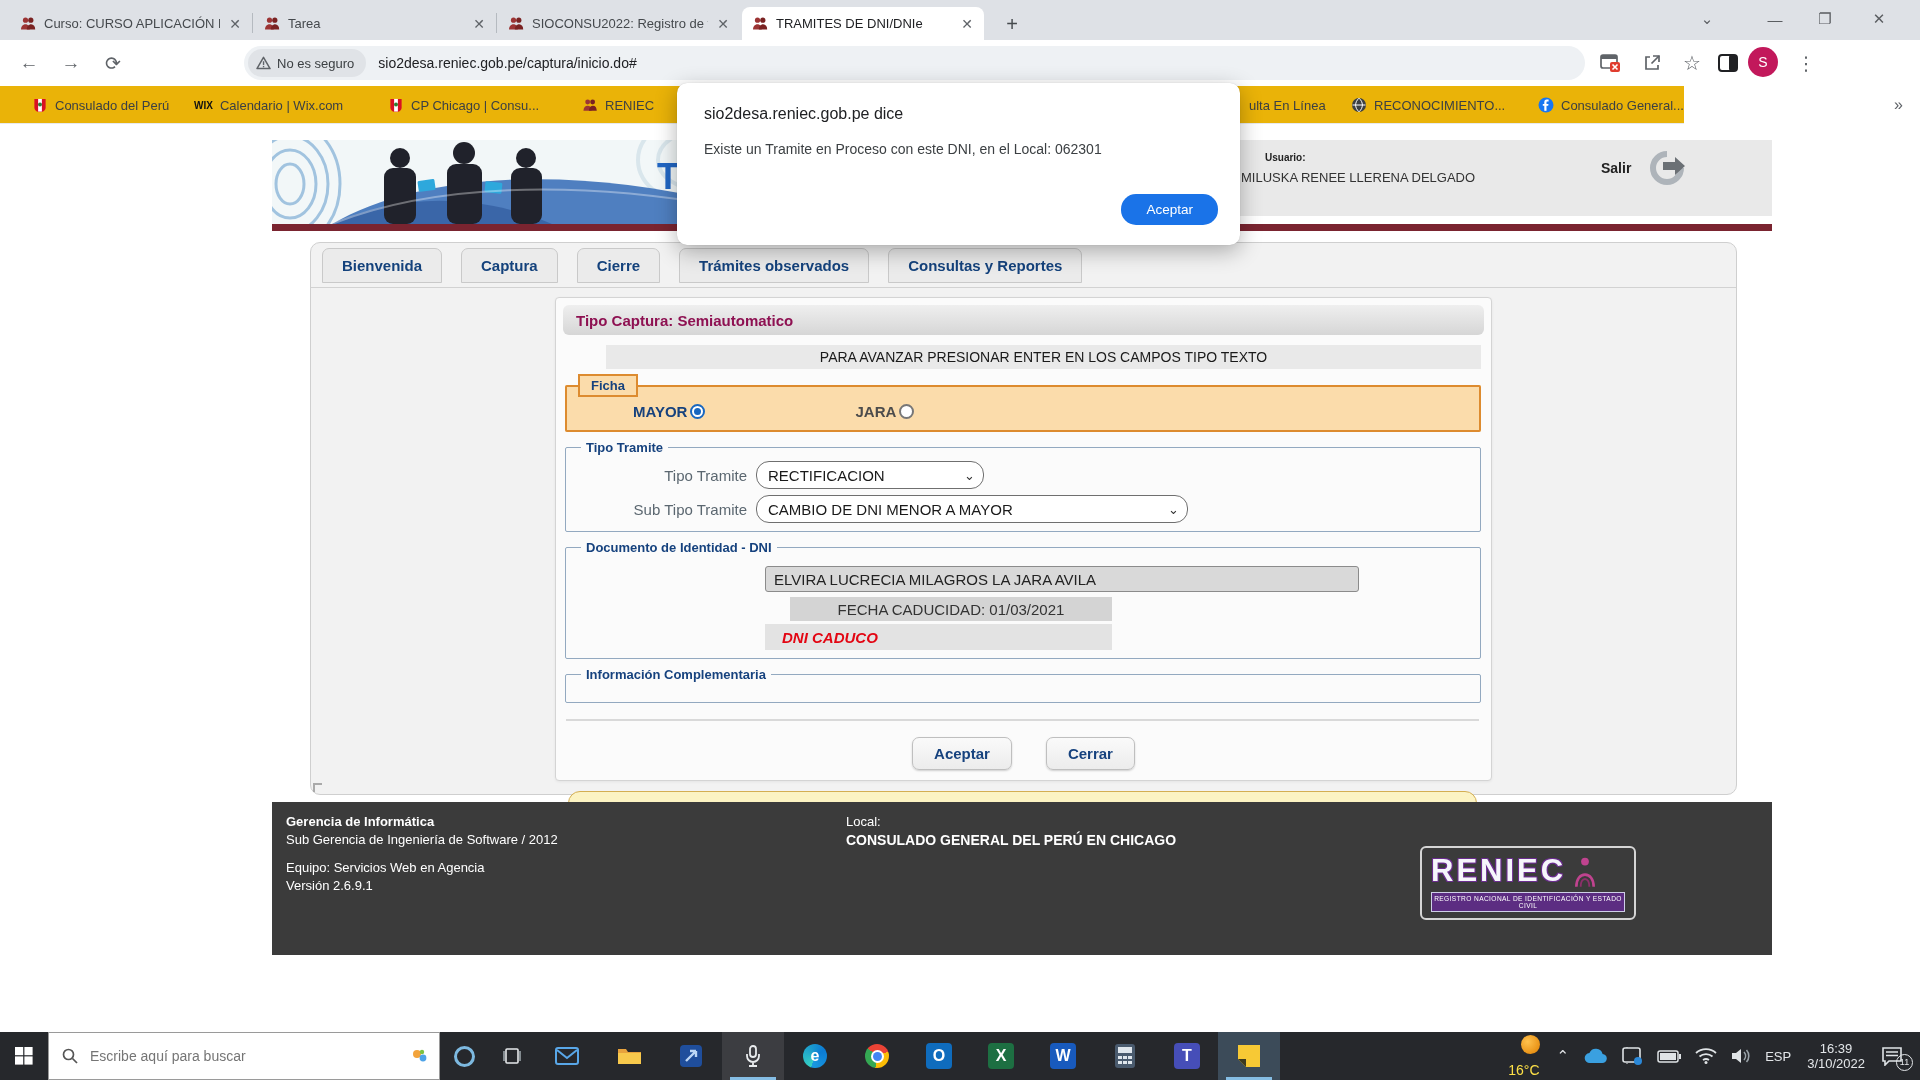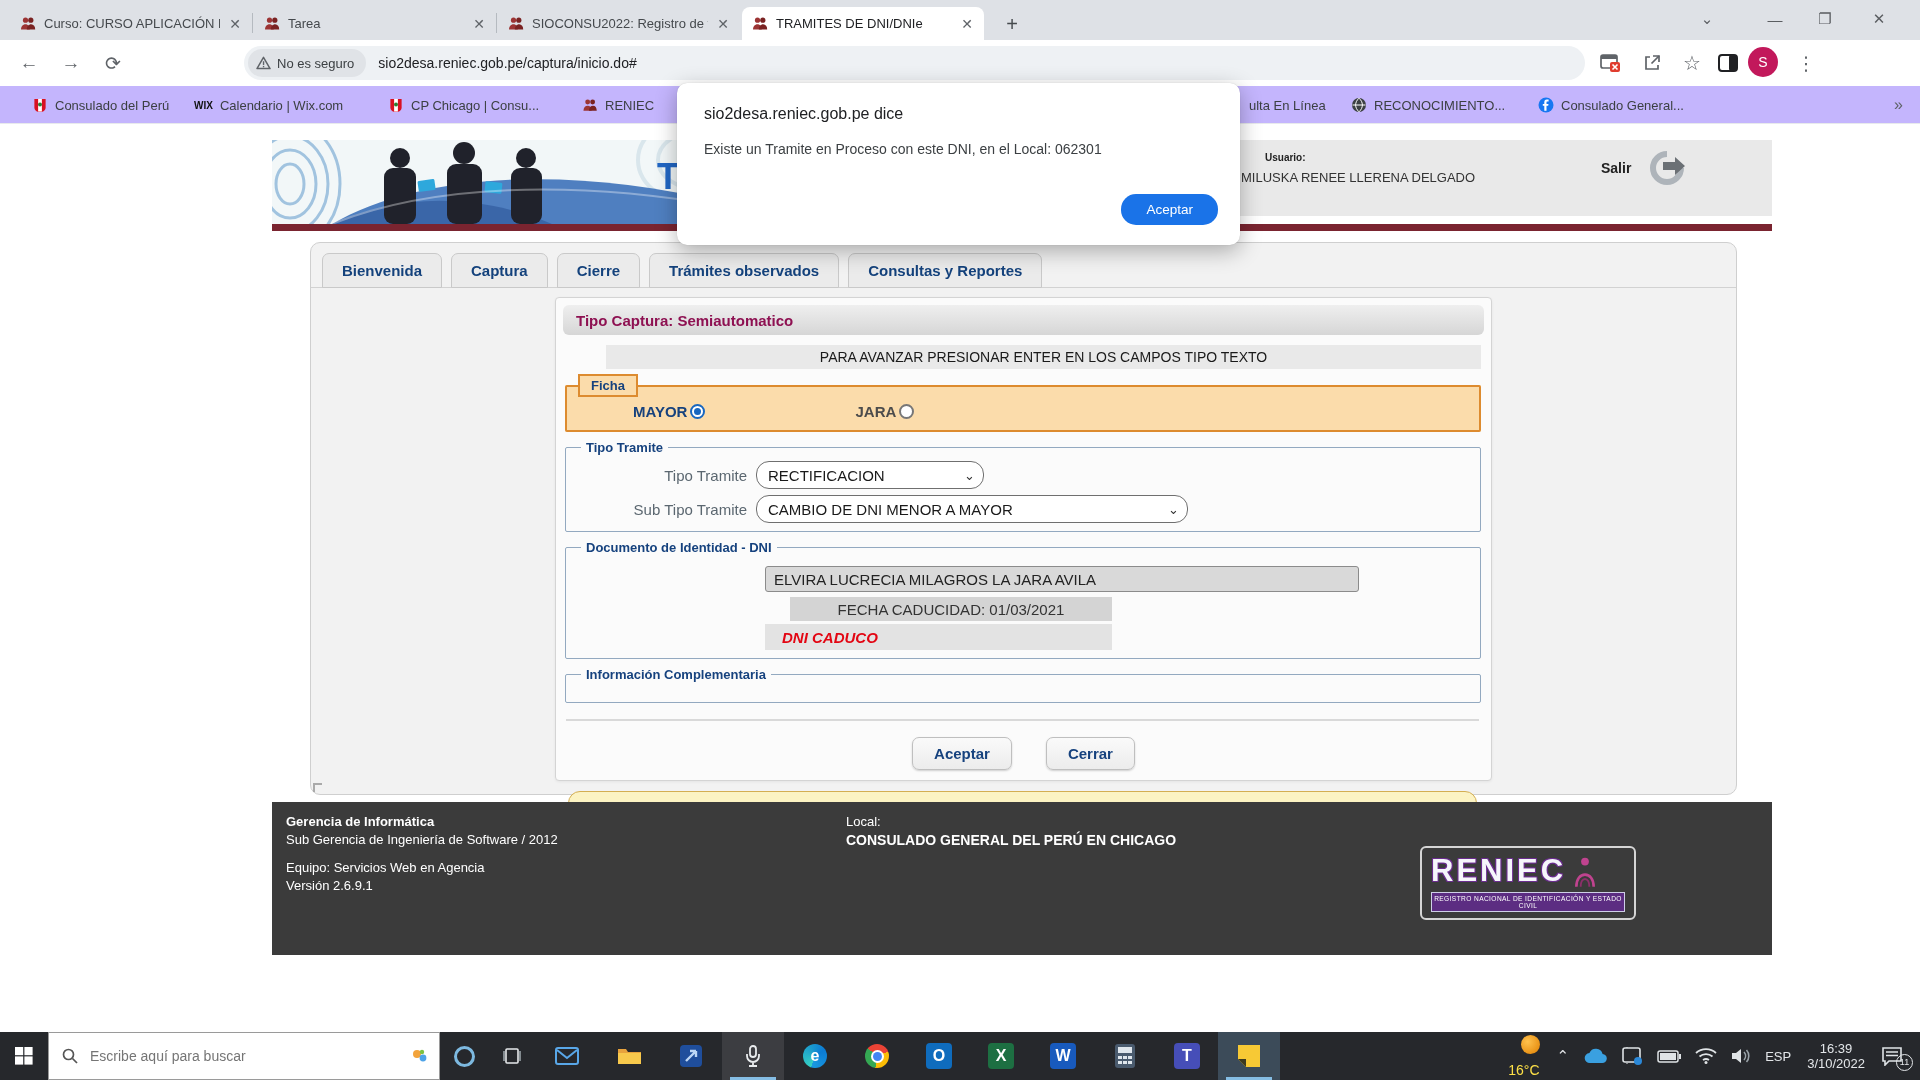--- a/index.html
+++ b/index.html
@@ -20,40 +20,40 @@
   
   .toolbar{position:absolute;top:40px;left:0;width:1920px;height:46px;background:#fff;}
   .navbtn{position:absolute;top:6px;width:34px;height:34px;border-radius:50%;display:flex;align-items:center;justify-content:center;color:#5f6368;font-size:19px;}
   .omnibox{position:absolute;top:6px;left:244px;width:1341px;height:34px;background:#eef1f4;border-radius:17px;display:flex;align-items:center;}
   .sec-chip{display:flex;align-items:center;height:28px;margin-left:4px;padding:0 12px 0 8px;background:#e0e3e7;border-radius:14px;color:#3c4043;font-size:13px;gap:6px;}
   .urltext{margin-left:12px;font-size:14px;color:#202124;}
   .tb-ico{position:absolute;top:9px;width:28px;height:28px;display:flex;align-items:center;justify-content:center;color:#5f6368;font-size:17px;}
   .avatar{position:absolute;top:7px;left:1748px;width:30px;height:30px;border-radius:50%;background:#c2185b;color:#fff;font-size:14px;display:flex;align-items:center;justify-content:center;}
 
   
-  .bookbar{position:absolute;top:86px;left:0;width:1920px;height:38px;background:#c4b5fd;border-bottom:1px solid #e8eaed;}
+  .bookbar{position:absolute;top:86px;left:0;width:1684px;height:38px;background:#eab308;border-bottom:1px solid #e8eaed;}
   .bm{position:absolute;top:7px;height:24px;display:flex;align-items:center;gap:7px;font-size:13px;color:#3c4043;padding:0 6px;border-radius:12px;white-space:nowrap;}
   .bm svg,.bm .bmi{flex:0 0 16px;}
 
   
   .viewport{position:absolute;top:124px;left:0;width:1920px;height:908px;background:#fff;}
 
   
   .banner{position:absolute;left:272px;top:16px;width:1500px;height:84px;background:#fff;}
   .banner-title{position:absolute;left:385px;top:16px;font-size:36px;font-weight:bold;color:#2166c4;}
   .userbox{position:absolute;left:897px;top:0;width:603px;height:76px;background:#e9e9e9;}
   .user-label{position:absolute;left:88px;top:12px;font-size:10px;font-weight:bold;color:#222;padding-left:8px;}
   .user-name{position:absolute;left:72px;top:30px;font-size:13px;color:#333;}
   .salir{position:absolute;left:432px;top:20px;font-size:14px;font-weight:bold;color:#222;}
   .salir-ico{position:absolute;left:478px;top:8px;}
   .maroonline{position:absolute;left:272px;top:100px;width:1500px;height:7px;background:#7a2430;}
 
   
   .panel{position:absolute;left:310px;top:118px;width:1427px;height:553px;background:#f2f2f2;border:1px solid #cfcfcf;border-radius:10px;}
-  .tabrow{position:absolute;left:0;top:0;width:100%;height:45px;border-bottom:1px solid #d2d2d2;display:flex;align-items:flex-end;padding-left:11px;gap:9px;}
+  .tabrow{position:absolute;left:0;top:0;width:100%;height:45px;border-bottom:1px solid #d2d2d2;display:flex;align-items:center;padding-left:11px;gap:19px;}
   .navtab{height:35px;display:flex;align-items:center;padding:0 19px;background:#ebebeb;border:1px solid #c9c9c9;border-radius:7px 7px 0 0;font-size:15px;font-weight:bold;color:#14427c;margin-bottom:-1px;}
 
   .card{position:absolute;left:244px;top:54px;width:937px;height:484px;background:#fbfbfb;border:1px solid #d4d4d4;border-radius:4px;box-shadow:0 1px 3px rgba(0,0,0,.06);}
   .card-title{margin:7px 7px 0;height:30px;background:linear-gradient(#efefef,#d6d6d6);border-radius:6px;display:flex;align-items:center;padding-left:13px;font-size:15px;font-weight:bold;color:#8e1152;}
   .instruction{margin:10px 10px 0 50px;height:24px;background:#e9e9e9;display:flex;align-items:center;justify-content:center;font-size:14px;color:#1a1a1a;}
 
   fieldset{margin:8px 10px 0 9px;border:1px solid #93a9c0;border-radius:2px;padding:4px 8px 8px;}
   fieldset legend{font-size:13px;font-weight:bold;color:#16427e;padding:0 5px;margin-left:7px;}
   .ficha{border:2px solid #dd8b2f;background:#fbdcab;margin-top:5px;padding-bottom:10px;}
   .ficha legend{border:2px solid #dd8b2f;background:#fbdcab;padding:2px 11px;margin-left:3px;}

